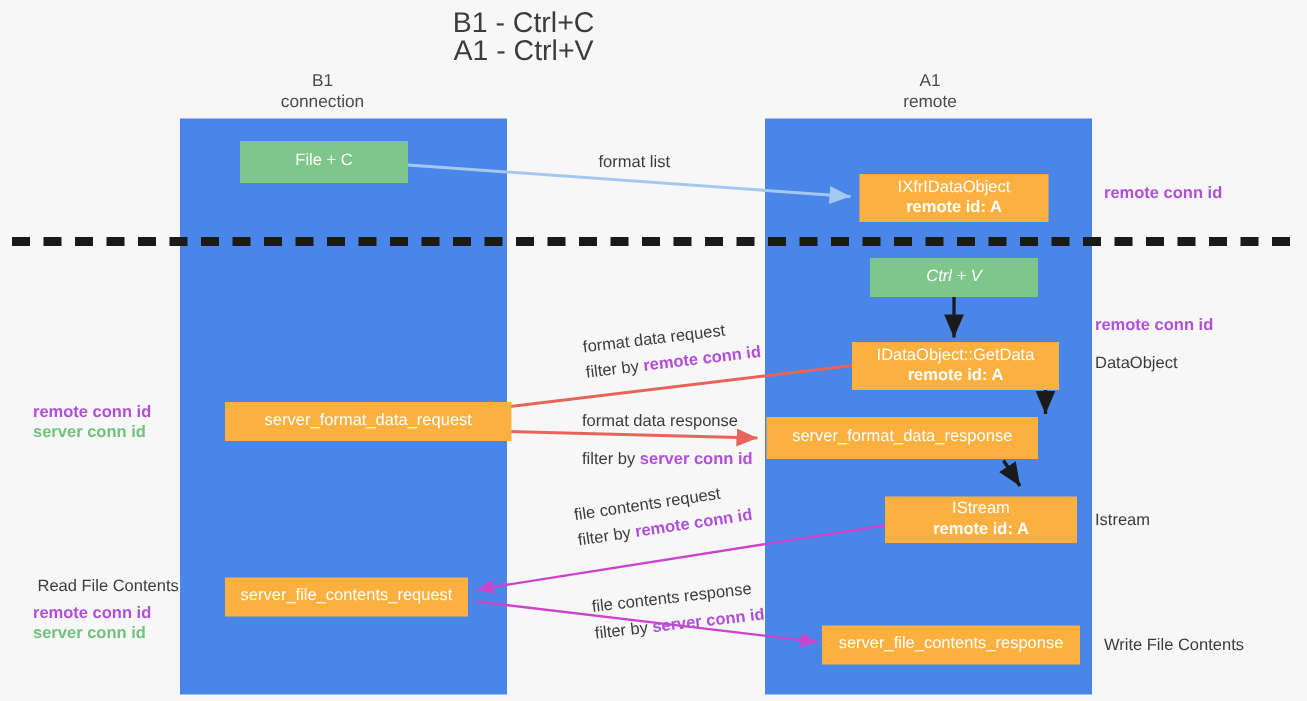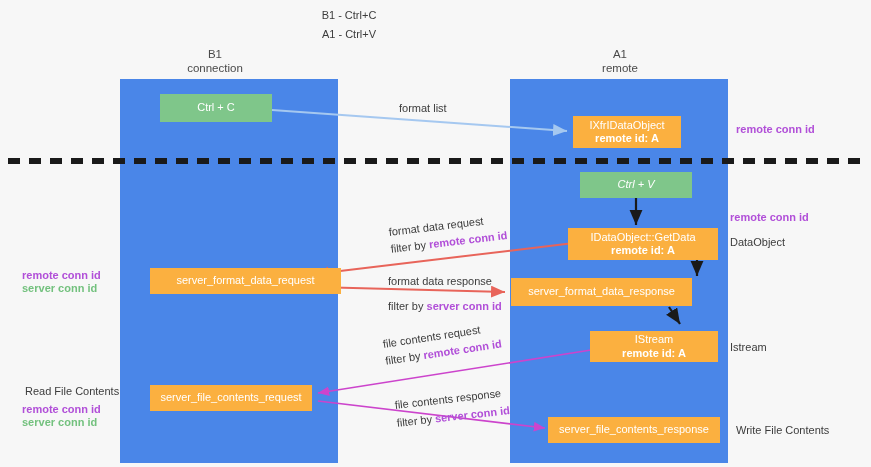--- a/index.html
+++ b/index.html
@@ -10,21 +10,21 @@
     overflow:hidden;
     position:relative;
     color:#444;
   }
   .stage{position:absolute;left:0;top:0;width:871px;height:467px;}
   .abs{position:absolute;}
 
   
   .title{
     left:0;top:6px;width:698px;text-align:center;
-    font-size:11px;line-height:19px;color:#3c3c3c;
+    font-size:19px;line-height:19px;color:#3c3c3c;
   }
 
   
   .colhead{
     font-size:11.5px;line-height:14px;color:#4a4a4a;text-align:center;
   }
 
   
   .lane{background:#4a86e8;}
 
@@ -101,33 +101,33 @@
     <path d="M669,307 L680,324" stroke="#1a1a1a" stroke-width="2.2" fill="none" marker-end="url(#ar-black)"></path>
 
     <path d="M697,260 L697,276" stroke="#1a1a1a" stroke-width="2.2" fill="none" marker-end="url(#ar-black)"></path>
 
     <line x1="591" y1="350" x2="318" y2="393" stroke="#cc44cc" stroke-width="1.6" marker-end="url(#ar-mag)"></line>
 
     <line x1="318" y1="401" x2="545" y2="428" stroke="#cc44cc" stroke-width="1.6" marker-end="url(#ar-mag)"></line>
   </svg>
 
   <div class="abs node green" style="left:160px;top:94px;width:112px;height:28px;">
-    <span>Ctrl + C</span>
+    <span>File + C</span>
   </div>
 
-  <div class="abs node orange" style="left:573px;top:116px;width:108px;height:32px;">
+  <div class="abs node orange" style="left:573px;top:116px;width:126px;height:32px;">
     <span>IXfrIDataObject</span>
     <span class="l2">remote id: A</span>
   </div>
 
   <div class="abs node green" style="left:580px;top:172px;width:112px;height:26px;font-style:italic;">
     <span>Ctrl + V</span>
   </div>
 
-  <div class="abs node orange" style="left:568px;top:228px;width:150px;height:32px;">
+  <div class="abs node orange" style="left:568px;top:228px;width:138px;height:32px;">
     <span>IDataObject::GetData</span>
     <span class="l2">remote id: A</span>
   </div>
 
   <div class="abs node orange" style="left:150px;top:268px;width:191px;height:26px;">
     <span>server_format_data_request</span>
   </div>
 
   <div class="abs node orange" style="left:511px;top:278px;width:181px;height:28px;">
     <span>server_format_data_response</span>

